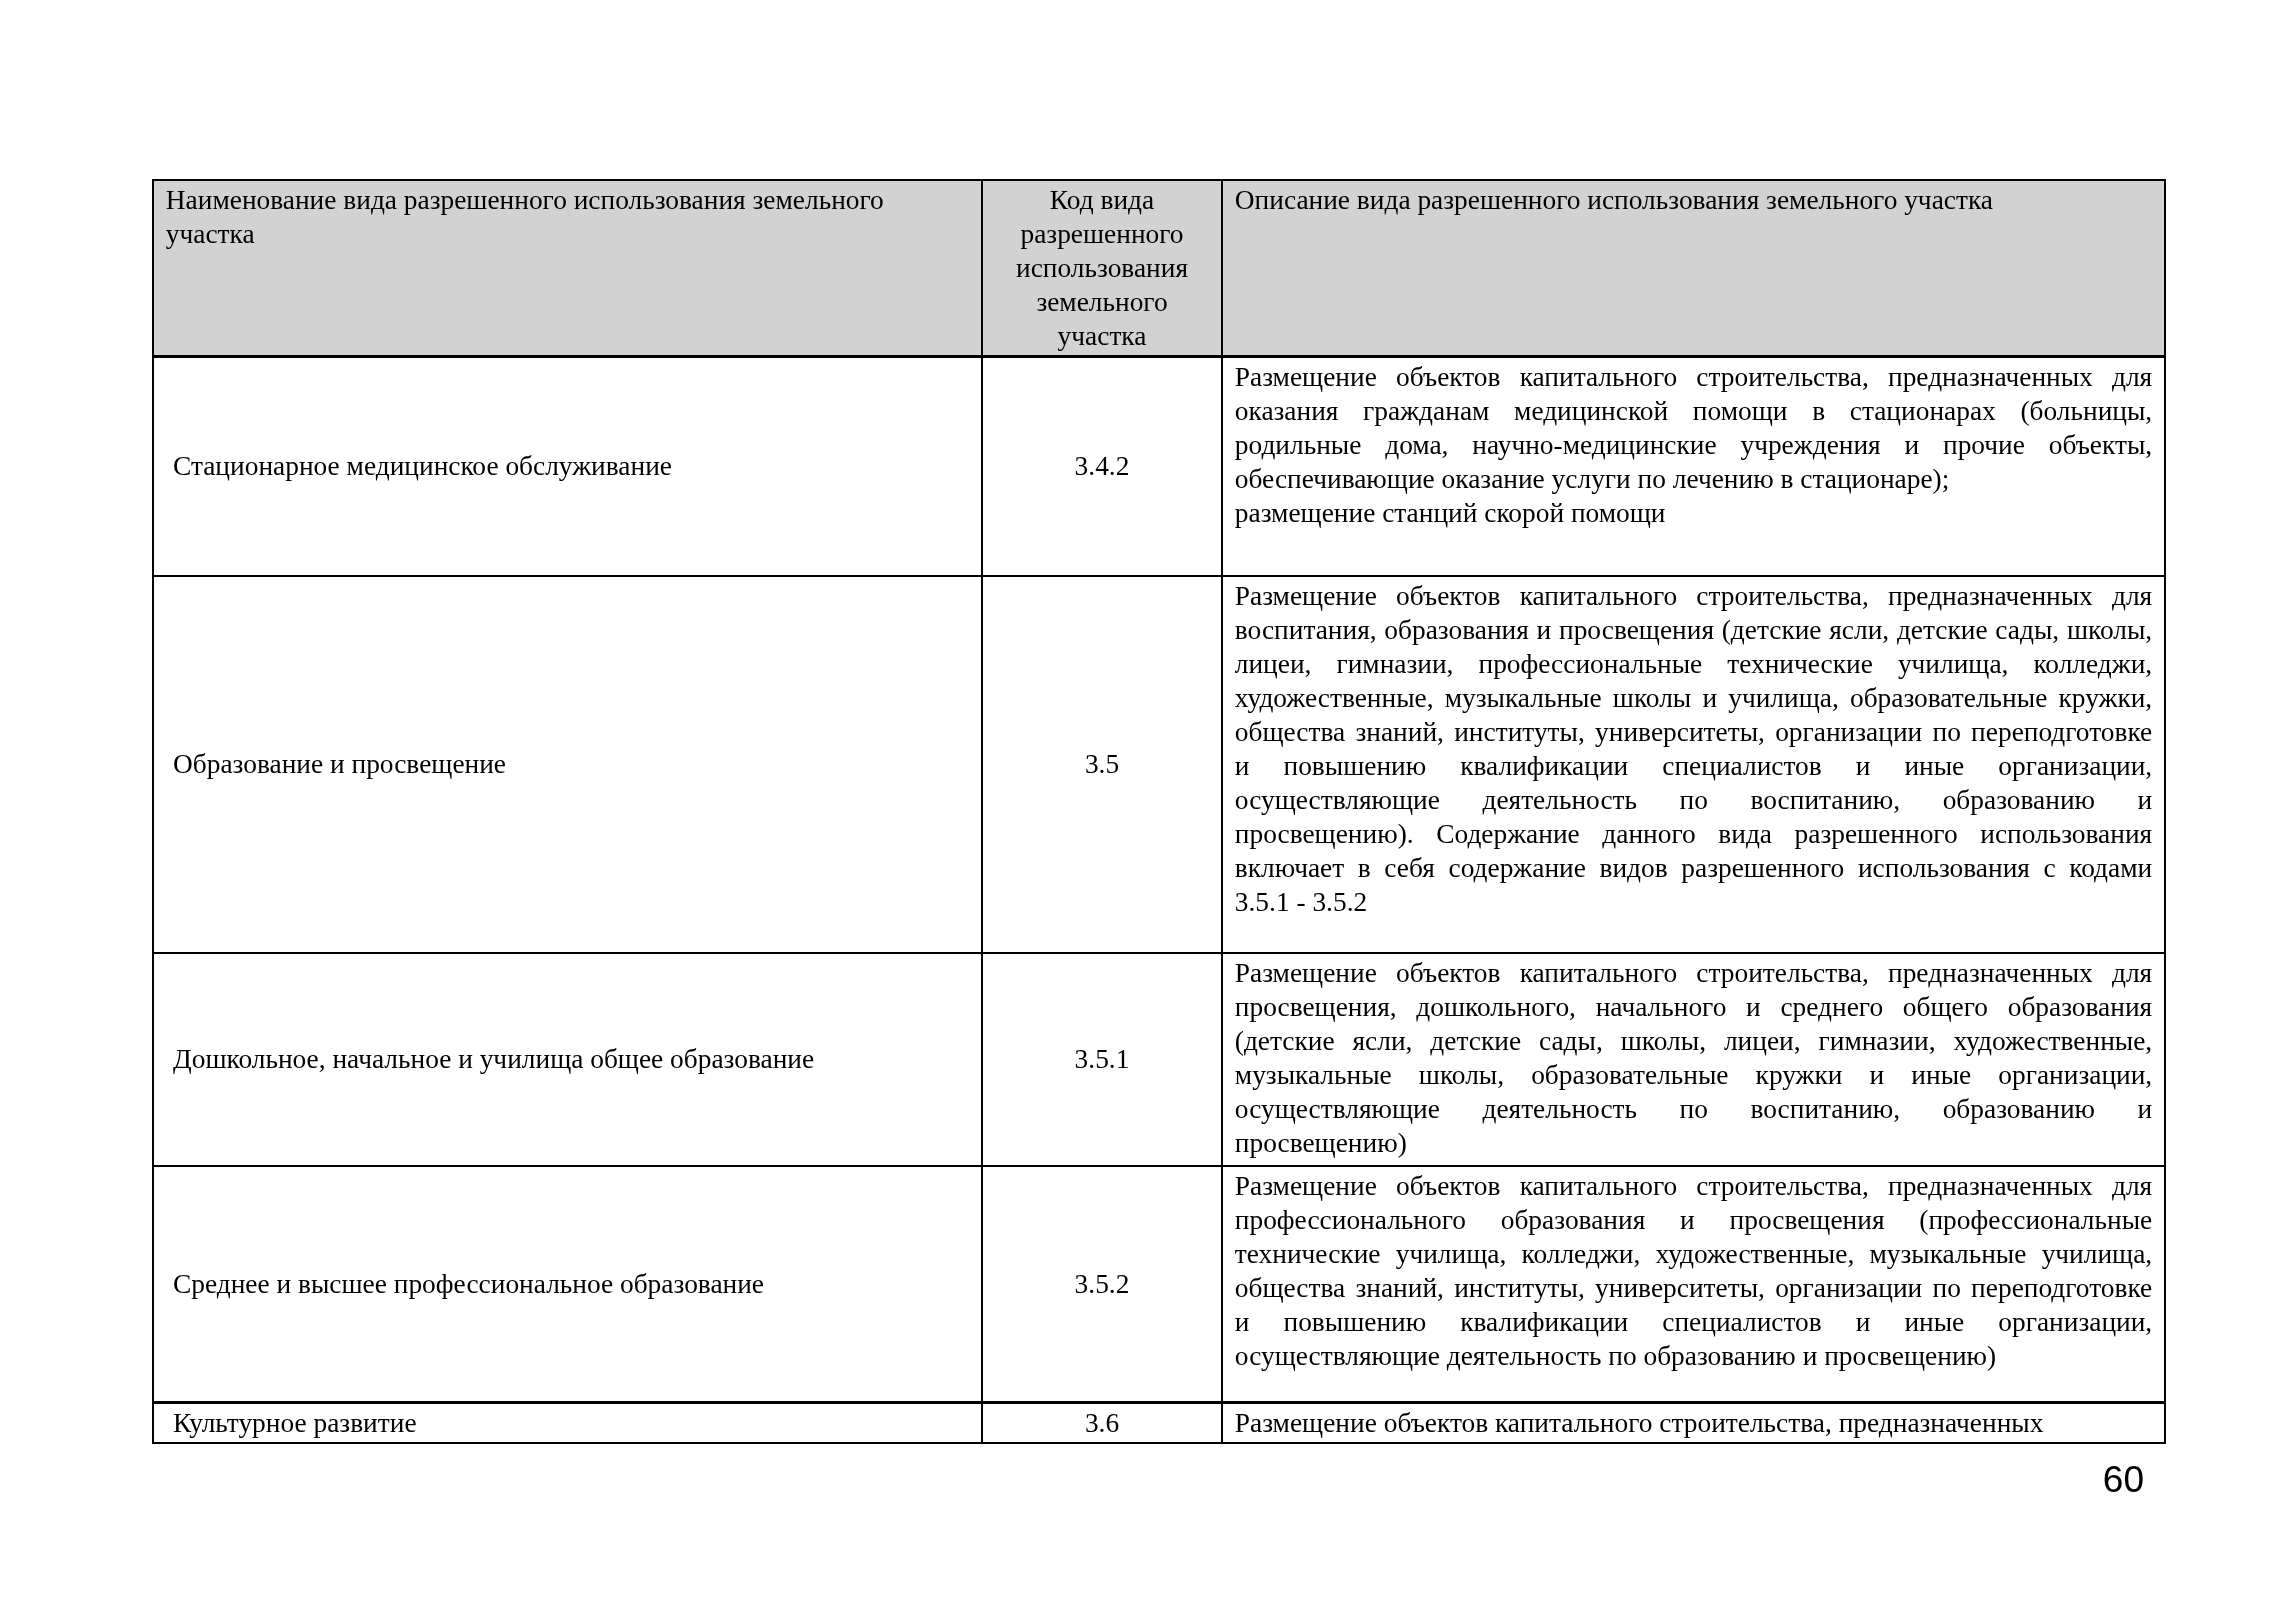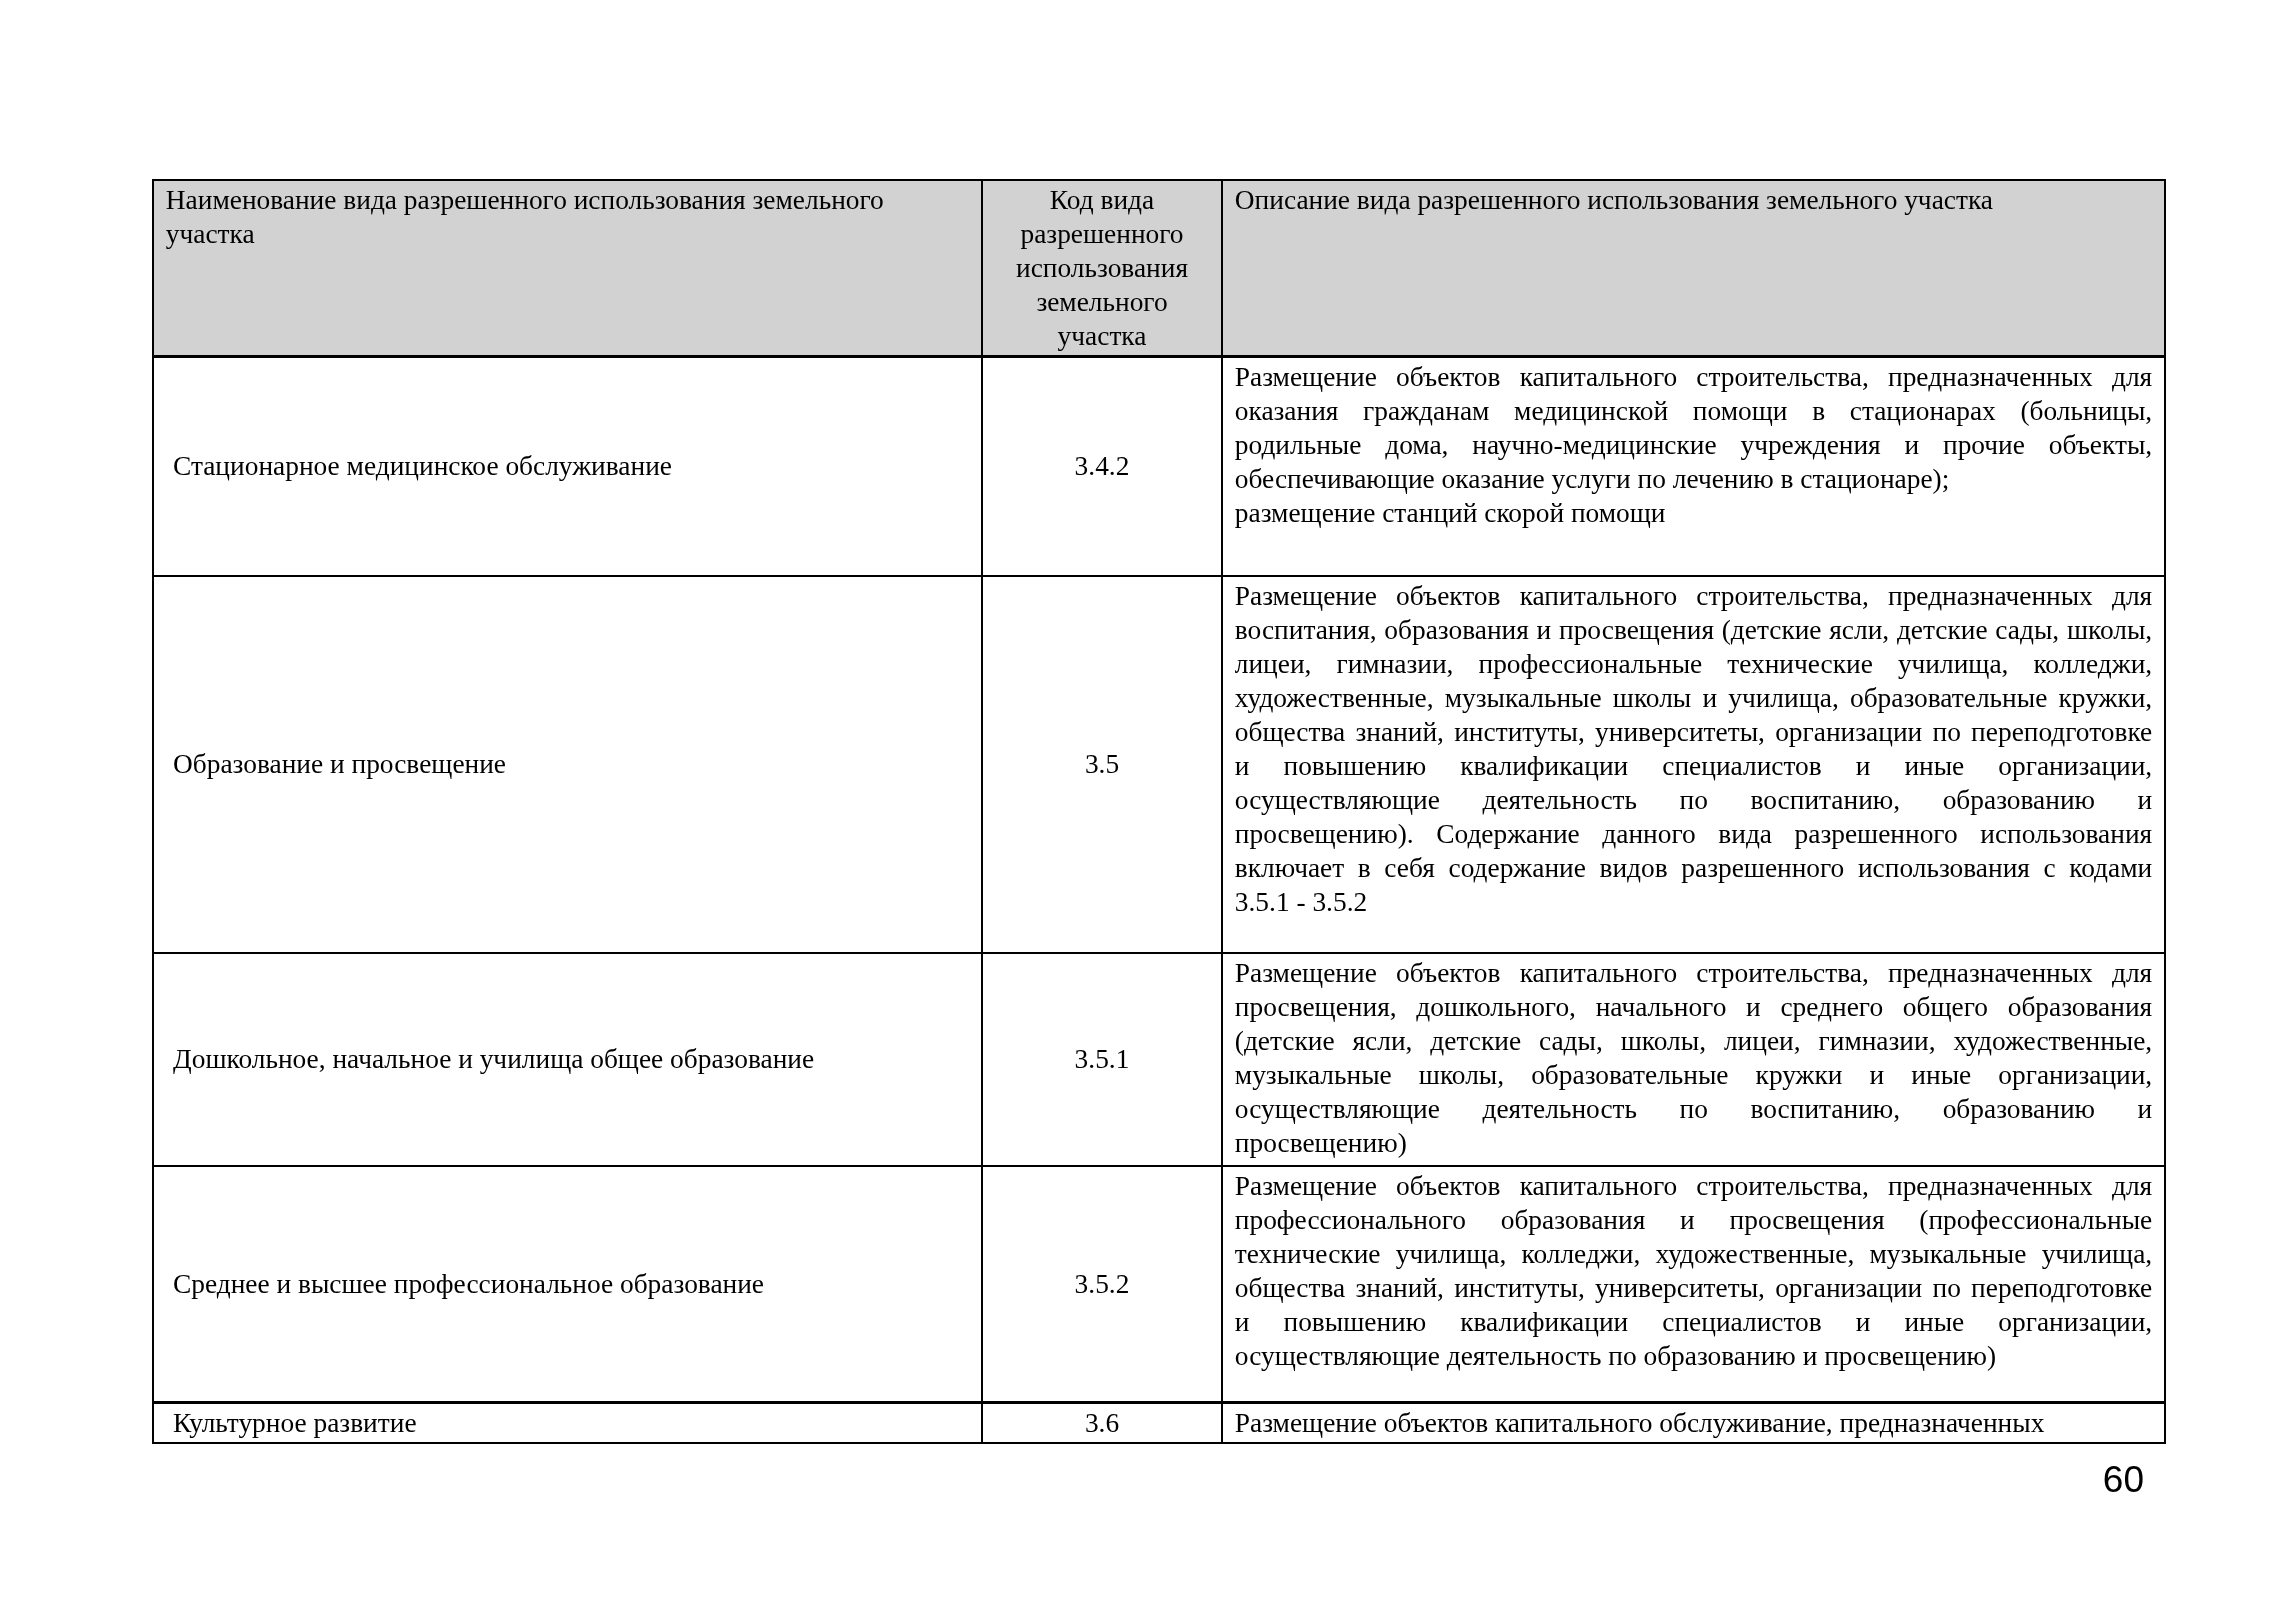--- a/index.html
+++ b/index.html
@@ -123,20 +123,20 @@
       <td class="name-cell">Среднее и высшее профессиональное образование</td>
       <td class="code-cell">3.5.2</td>
       <td class="desc-cell">
         <div class="desc-p">Размещение объектов капитального строительства, предназначенных для профессионального образования и просвещения (профессиональные технические училища, колледжи, художественные, музыкальные училища, общества знаний, институты, университеты, организации по переподготовке и повышению квалификации специалистов и иные организации, осуществляющие деятельность по образованию и просвещению)</div>
       </td>
     </tr>
     <tr class="row-5">
       <td class="name-cell">Культурное развитие</td>
       <td class="code-cell">3.6</td>
       <td class="desc-cell">
-        <div class="desc-p">Размещение объектов капитального обслуживание, предназначенных</div>
+        <div class="desc-p">Размещение объектов капитального строительства, предназначенных</div>
       </td>
     </tr>
   </tbody>
 </table>
 
 <div class="page-number">60</div>
 
 
 </body></html>

